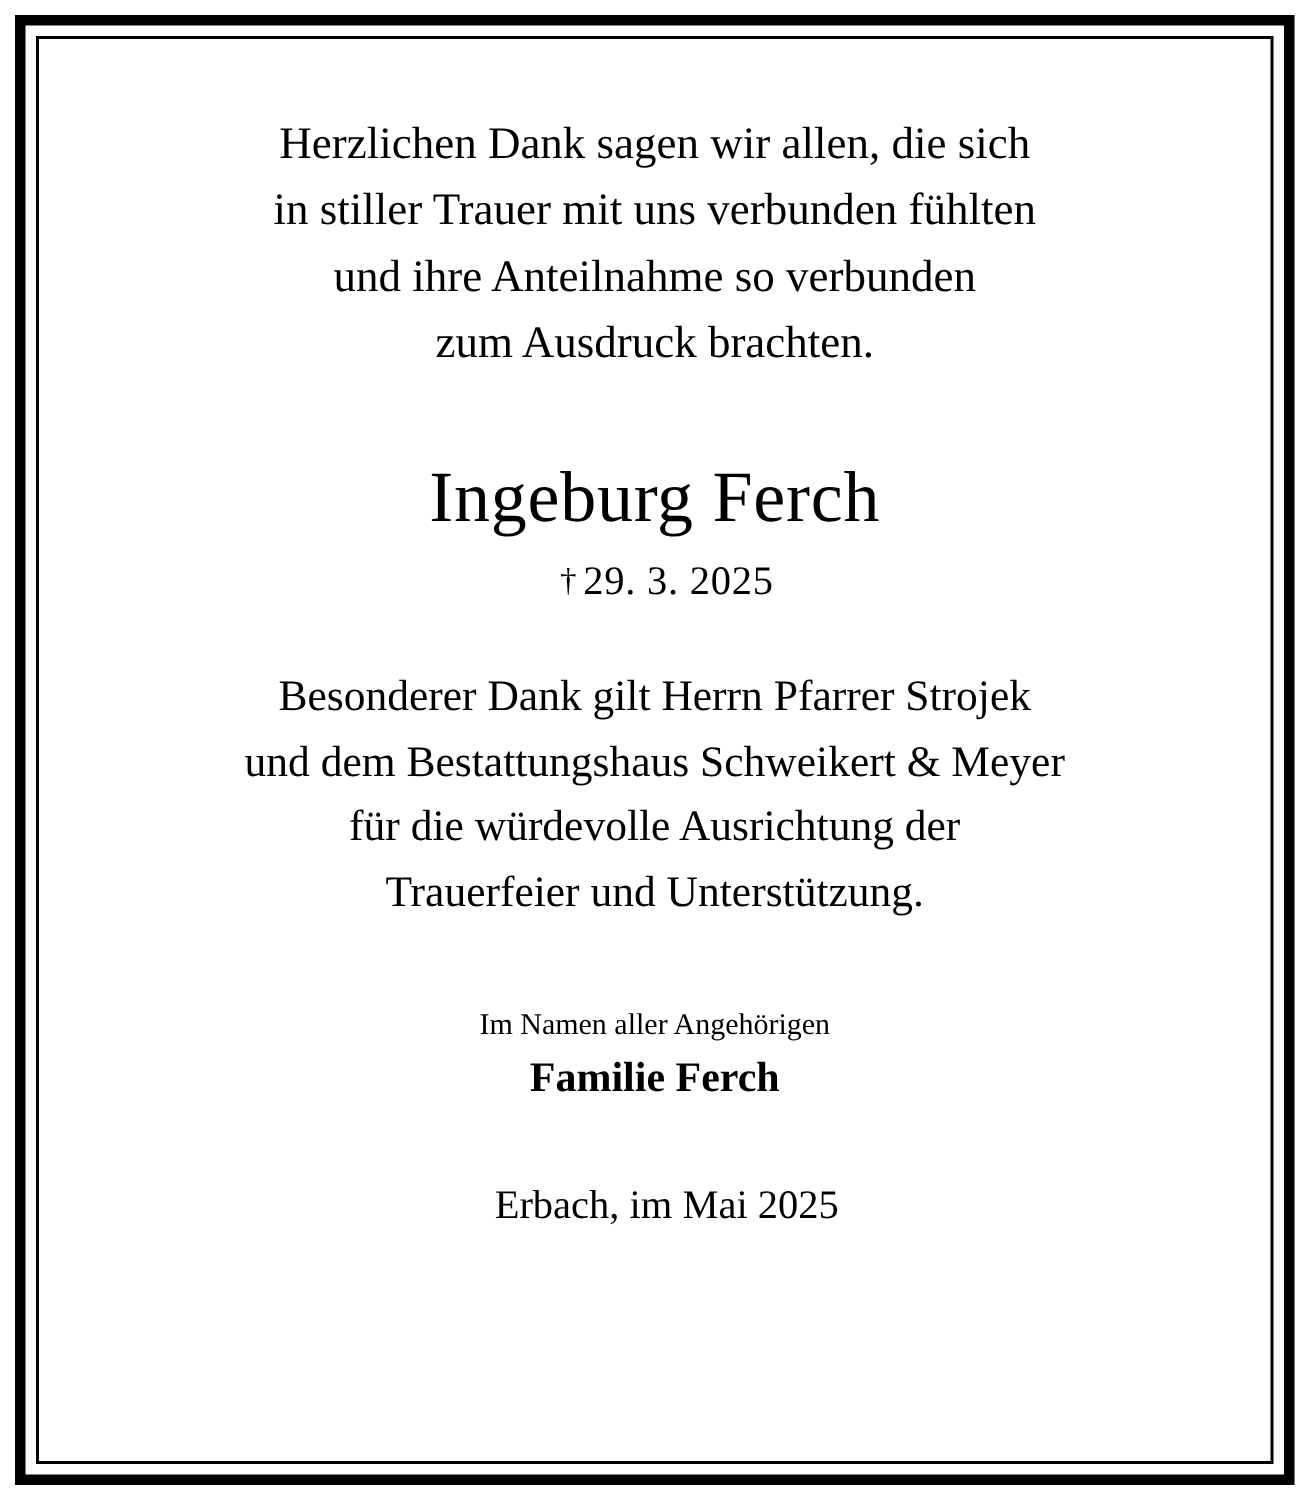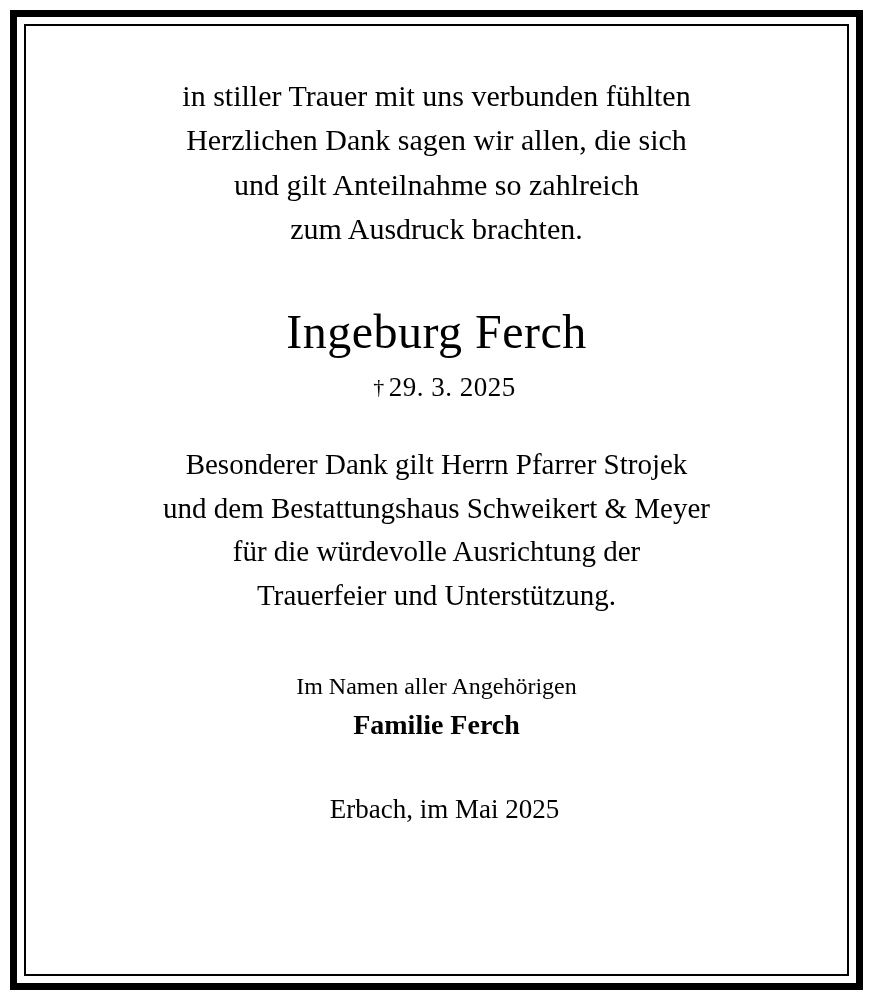--- a/index.html
+++ b/index.html
@@ -77,21 +77,21 @@
   .thanks {
     font-size: 29px;
     line-height: 1.5;
     text-align: center;
     margin-top: 40px;
   }
   .thanks div {
     white-space: nowrap;
   }
   .closing {
-    font-size: 24px;
+    font-size: 20px;
     line-height: 1.48;
     text-align: center;
     margin-top: 52px;
   }
   .family {
     font-size: 28px;
     font-weight: bold;
     text-align: center;
     line-height: 1.4;
   }
@@ -104,23 +104,23 @@
 </style>
 </head>
 <body>
 
 <div class="page">
   <div class="outer-frame">
     <div class="inner-frame">
 
 
       <div class="intro">
+        <div>Herzlichen Dank sagen wir allen, die sich</div>
         <div>in stiller Trauer mit uns verbunden fühlten</div>
-        <div>Herzlichen Dank sagen wir allen, die sich</div>
-        <div>und gilt Anteilnahme so zahlreich</div>
+        <div>und ihre Anteilnahme so verbunden</div>
         <div>zum Ausdruck brachten.</div>
       </div>
 
       <div class="name">Ingeburg Ferch</div>
 
       <div class="date">
         <span class="cross">†</span><span>29. 3. 2025</span>
       </div>
 
       <div class="thanks">

